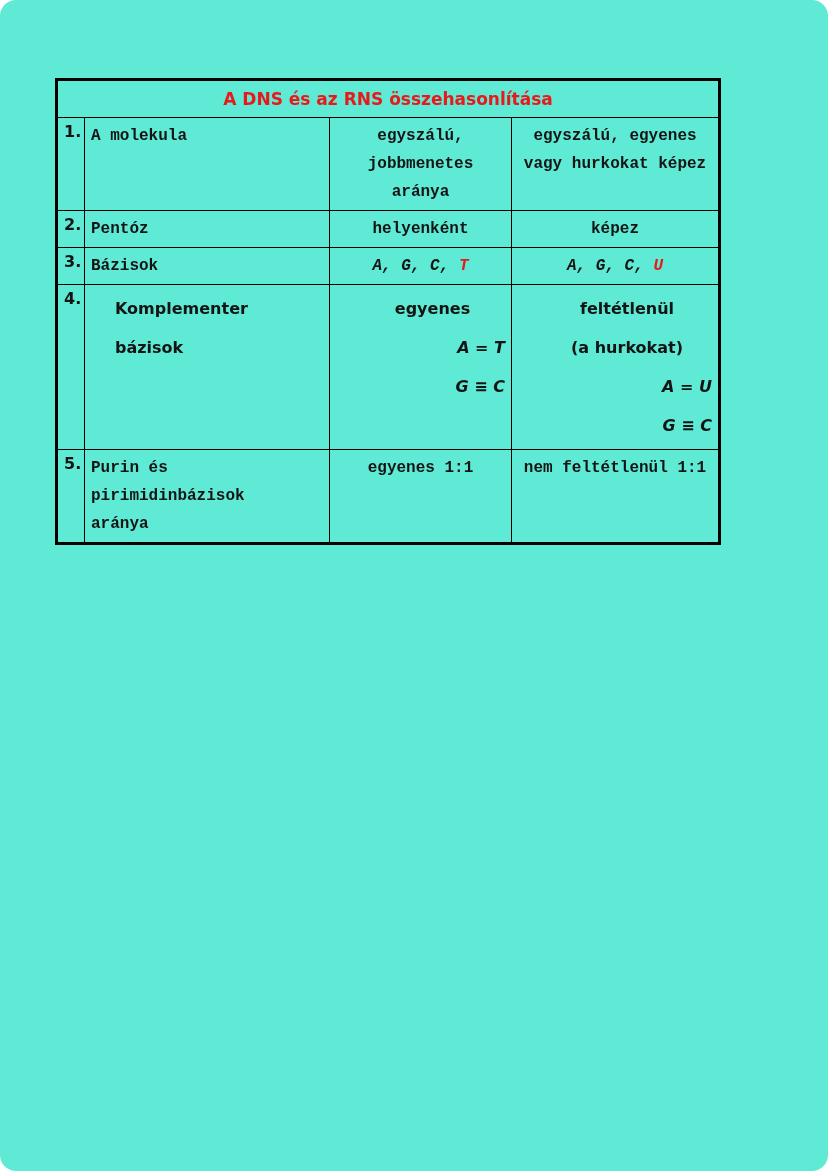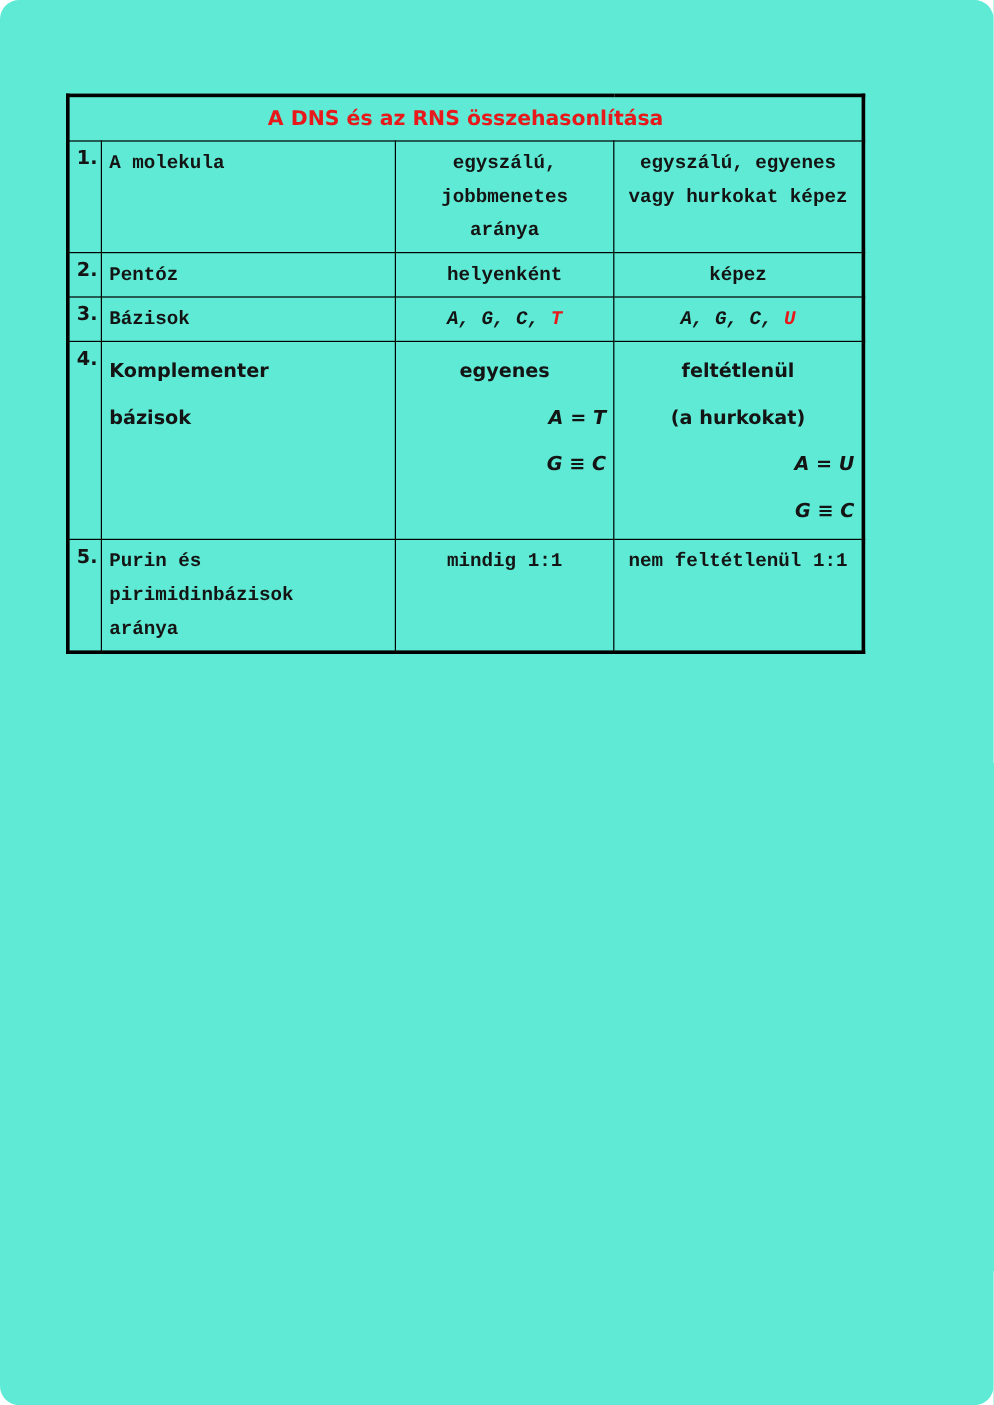--- a/index.html
+++ b/index.html
@@ -23,21 +23,21 @@
     overflow:hidden;
   }
   tr.title-row td{
     text-align:center;vertical-align:middle;
     color:#e7191b;font-size:17px;height:28px;
   }
   tr.header-row td{height:30px;vertical-align:middle;}
   .c{text-align:center;}
   .num{font-size:11px;padding:3px 2px 0 3px;text-align:left;}
   .ln{line-height:28px;font-family:Liberation Mono, monospace;}
-  .lnw{line-height:39px;}
+  .lnw{line-height:39px;margin-left:24px;}
   .it{font-style:italic;text-align:right;}
   .red{color:#e7191b;}
   tr.r1 td{height:74px;}
   tr.r2 td{height:28px;}
   tr.r3 td{height:28px;}
   tr.r4 td{height:148px;}
   tr.r5 td{height:54px;}
 </style>
 </head>
 <body>
@@ -117,21 +117,21 @@
       </td>
     </tr>
 
     <tr class="r5">
       <td class="num">5.</td>
       <td>
         <div class="ln">Purin és pirimidinbázisok</div>
         <div class="ln">aránya</div>
       </td>
       <td class="c">
-        <div class="ln">mindig 1:1</div>
+        <div class="ln">egyenes 1:1</div>
       </td>
       <td class="c">
         <div class="ln">nem feltétlenül 1:1</div>
       </td>
     </tr>
   </tbody>
     </table>
 </div>
 
 </body></html>

